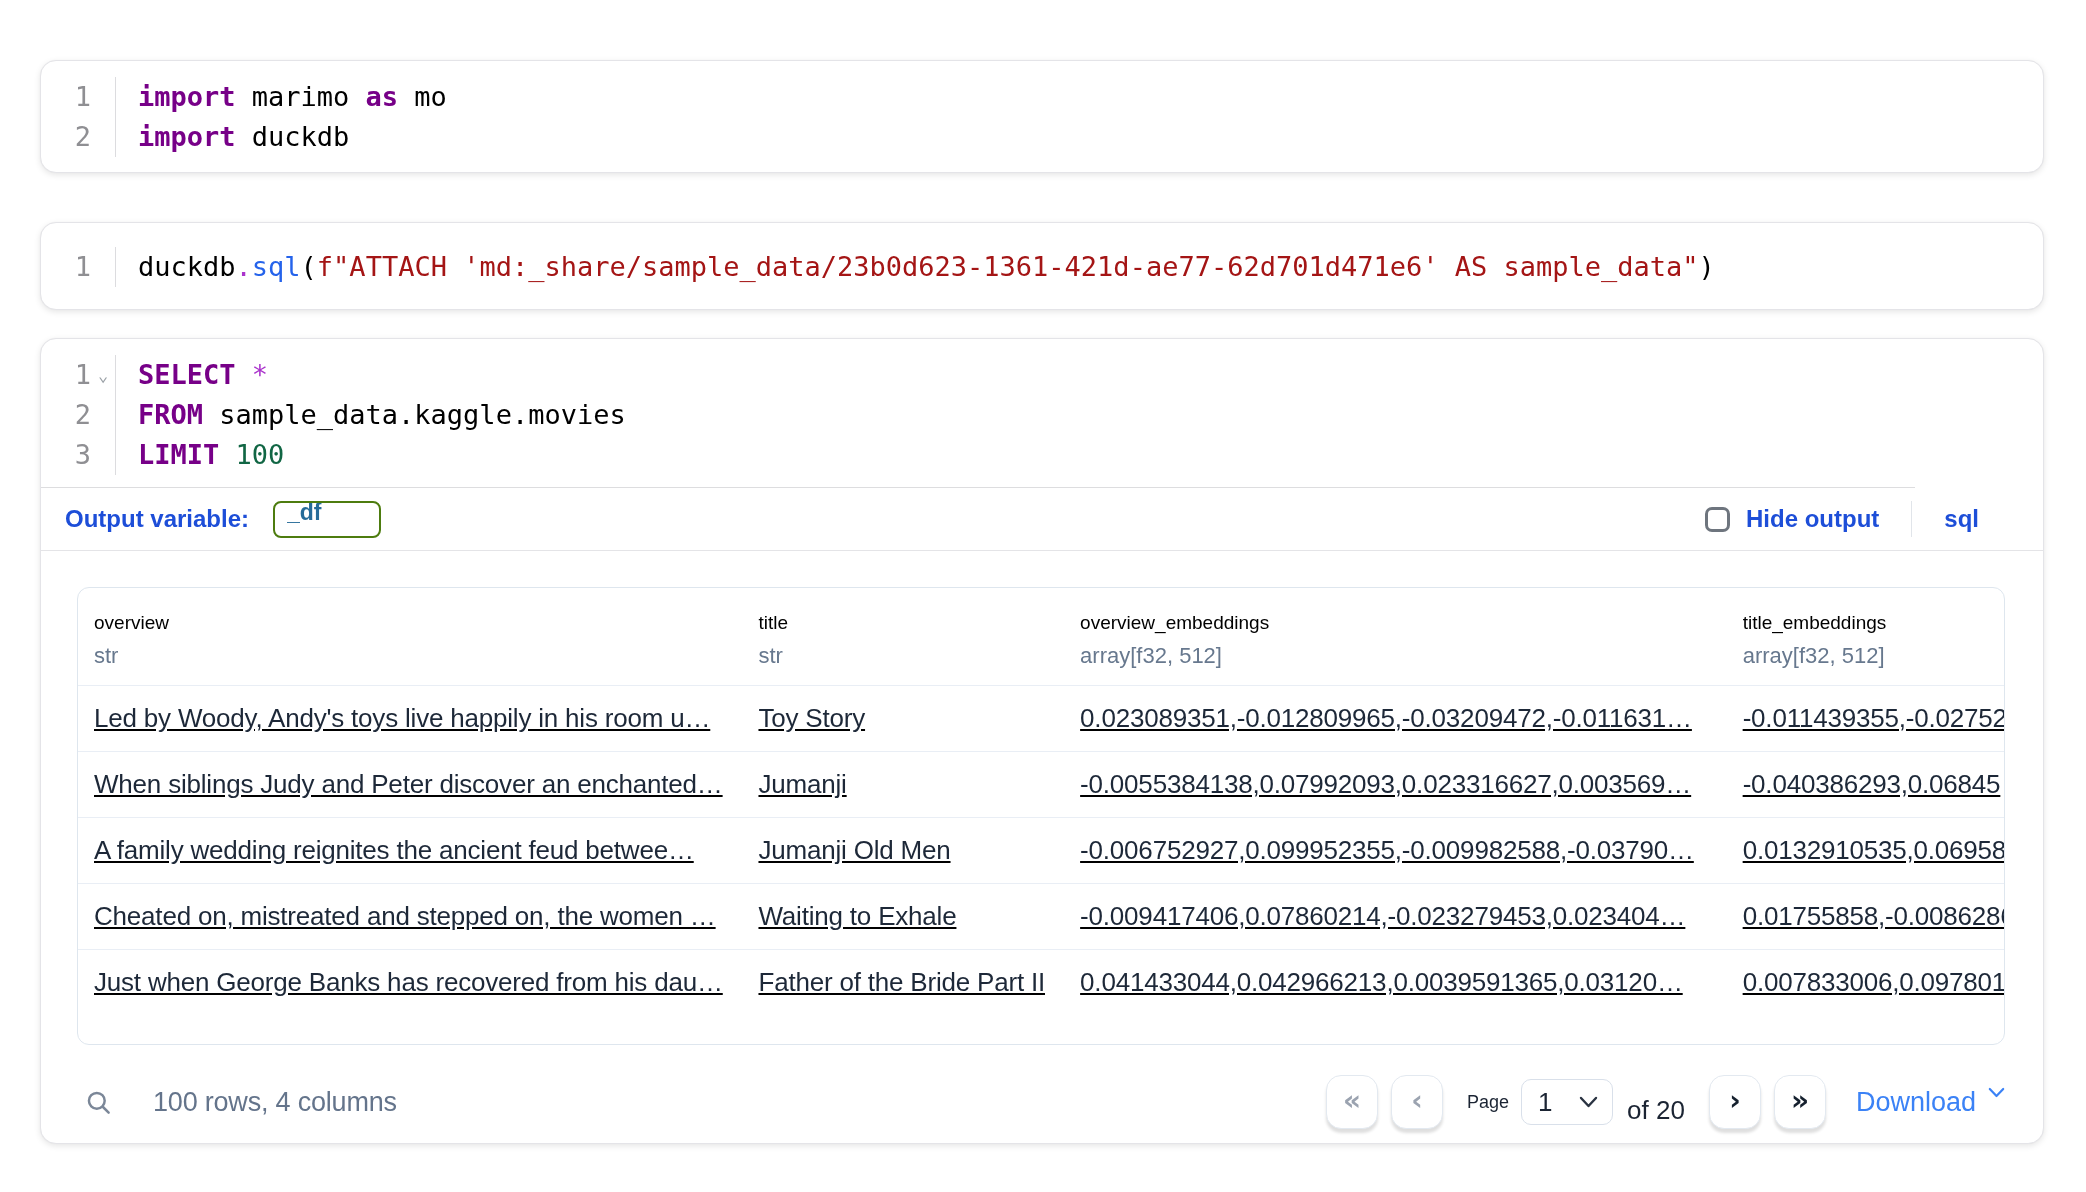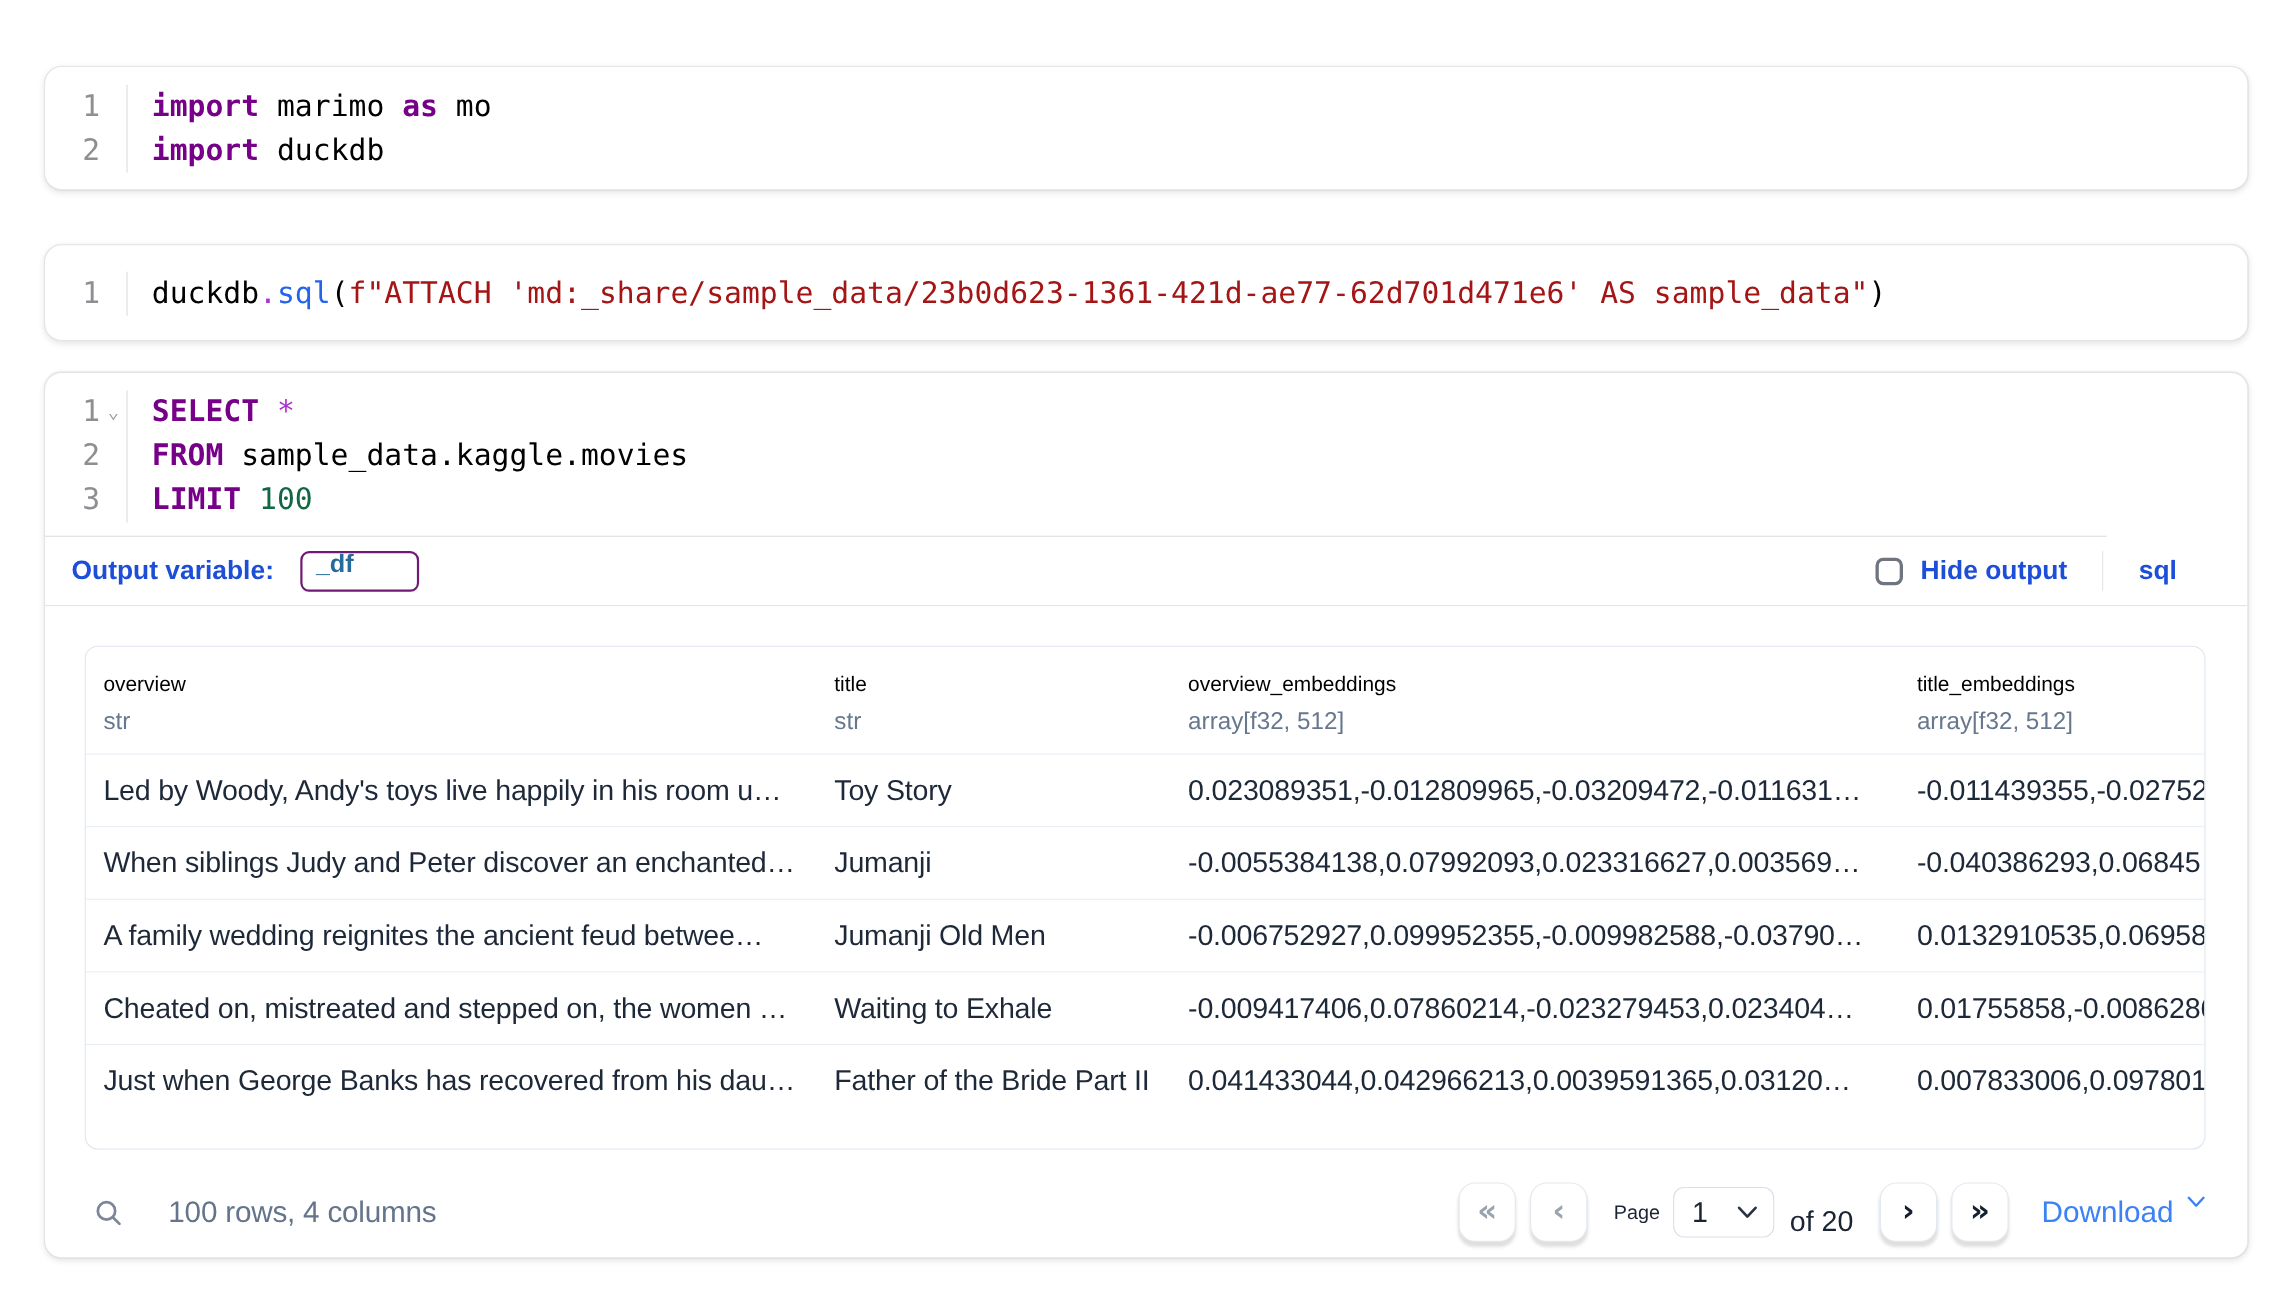--- a/index.html
+++ b/index.html
@@ -29,39 +29,39 @@
   .tok-prop { color:#2563eb; }
   .tok-str  { color:#a41515; }
   .tok-num  { color:#116644; }
   .tok-plain{ color:#000000; }
 
   
   .editor-divider { border-bottom:1px solid #dddddf; margin-right:128px; }
   .toolbar { height:62px; display:flex; align-items:center; padding:0 24px; }
   .blue-bold { color:#1d4ed8; font-weight:bold; font-size:24px; }
   .var-input {
-    margin-left:24px; width:108px; height:37px; border:2px solid #701a75; border-radius:8px;
+    margin-left:24px; width:108px; height:37px; border:2px solid #4d7c0f; border-radius:8px;
     font-family:"Liberation Sans",sans-serif; font-weight:bold; font-size:23px; color:#266b99;
     padding:0 0 14px 12px; outline:none; background:#fff;
   }
   .spacer { flex:1; }
   .checkbox { width:25px; height:25px; border:3px solid #6e757e; border-radius:7px; background:#fff; flex:none; }
   .hide-label { margin-left:16px; }
   .vdiv { width:1px; height:36px; background:#e1e5ea; margin:0 32px; }
   .sql-label { margin-right:40px; }
   .output-divider { border-bottom:1px solid #e4e4e7; }
 
   .output { padding:36px 38px 0 36px; }
   .table-card { border:1px solid #dee6ee; border-radius:12px; overflow:hidden; height:458px; background:#fff; }
   .trow { display:grid; grid-template-columns:34.5% 16.7% 34.4% 1fr; }
   .thead { padding-top:24px; height:97px; }
   .hcell { padding-left:16px; overflow:hidden; white-space:nowrap; }
   .hname { font-weight:normal; font-size:19px; color:#000000; }
   .htype { font-size:22px; color:#67788e; margin-top:9px; }
-  .drow { height:66px; border-top:1px solid #e9eef5; align-items:center; }
+  .drow { height:66px; border-top:1px solid #e9eef5; align-items:center;text-decoration:underline; }
   .dcell { padding-left:16px; overflow:hidden; white-space:nowrap; font-size:26px; letter-spacing:-0.2px; color:#1d2838; }
 
   .tfooter { display:flex; align-items:center; margin-top:24px; height:66px; }
   .search-btn { width:34px; height:34px; border:none; background:transparent; display:flex; align-items:center; justify-content:center; cursor:pointer; margin-left:4px; }
   .rows-summary { margin-left:38px; font-size:27px; color:#64748b; letter-spacing:-0.2px; }
 
   .pager { margin-left:auto; display:flex; align-items:center; }
   .pbtn {
     width:52px; height:54px; background:#fff; border:1px solid #e3e9f0; border-radius:15px;
     box-shadow:0 4px 3px rgba(0,0,0,0.13);

